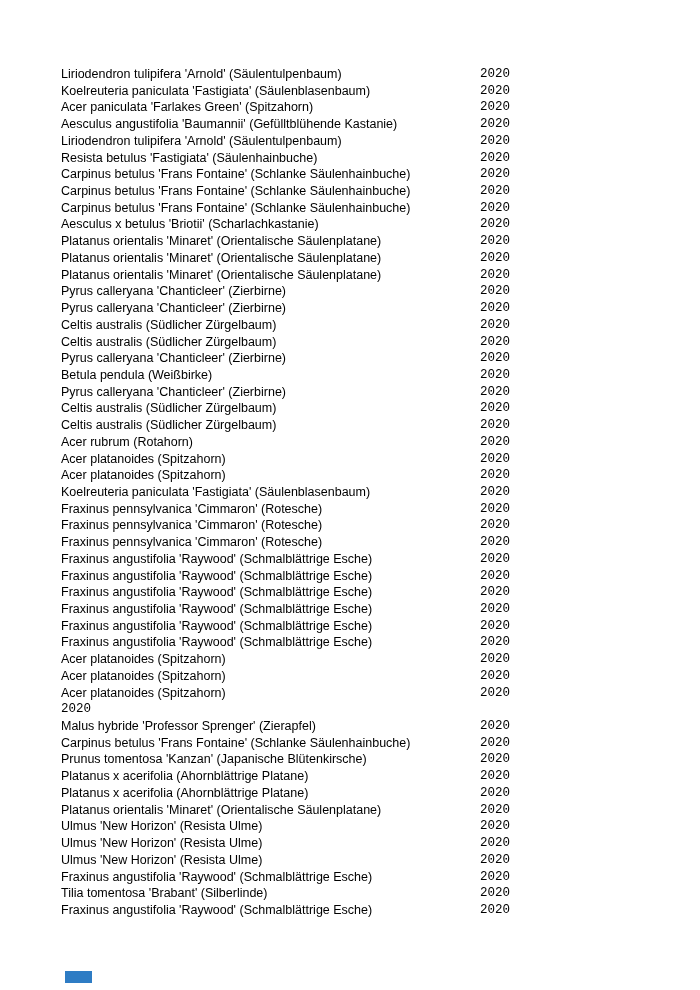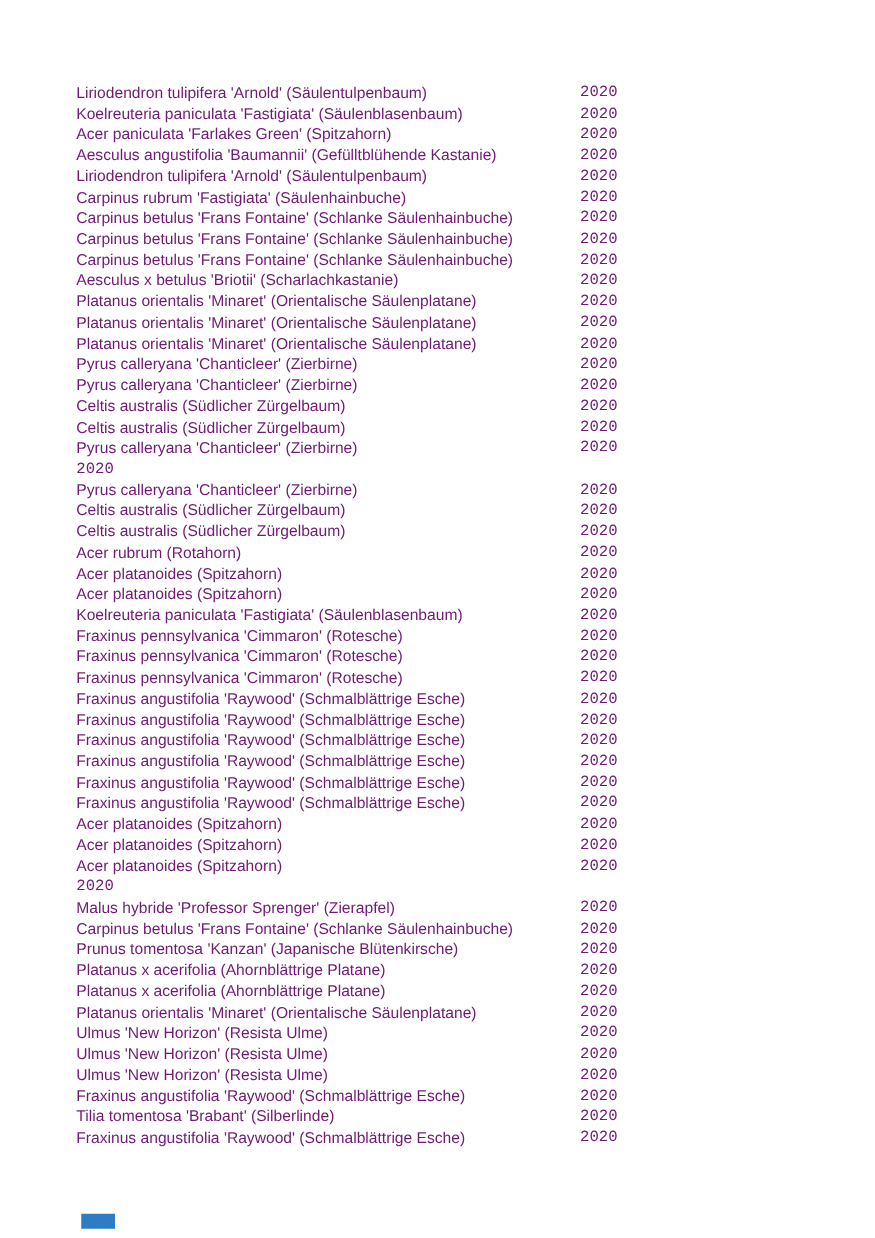--- a/index.html
+++ b/index.html
@@ -20,22 +20,23 @@
     position: absolute;
     top: 66px;
     left: 61px;
     right: 0;
   }
   .row {
     display: flex;
     height: 16.73px;
     line-height: 16.73px;
     font-size: 12.5px;
-    color: #701a75;
+    color: #000000;
     white-space: nowrap;
+    gap: 16px;
   }
   .row .name {
     flex: 0 0 403px;
     overflow: visible;
   }
   .row .year {
     flex: 0 0 auto;
     font-family: Liberation Mono, monospace;
   }
   .footer-marker {
@@ -73,21 +74,21 @@
         <span class="name">Aesculus angustifolia 'Baumannii' (Gefülltblühende Kastanie)</span>
         <span class="year">2020</span>
       </div>
 
       <div class="row">
         <span class="name">Liriodendron tulipifera 'Arnold' (Säulentulpenbaum)</span>
         <span class="year">2020</span>
       </div>
 
       <div class="row">
-        <span class="name">Carpinus rubrum 'Fastigiata' (Säulenhainbuche)</span>
+        <span class="name">Resista betulus 'Fastigiata' (Säulenhainbuche)</span>
         <span class="year">2020</span>
       </div>
 
       <div class="row">
         <span class="name">Carpinus betulus 'Frans Fontaine' (Schlanke Säulenhainbuche)</span>
         <span class="year">2020</span>
       </div>
 
       <div class="row">
         <span class="name">Carpinus betulus 'Frans Fontaine' (Schlanke Säulenhainbuche)</span>
@@ -138,20 +139,21 @@
         <span class="name">Celtis australis (Südlicher Zürgelbaum)</span>
         <span class="year">2020</span>
       </div>
 
       <div class="row">
         <span class="name">Pyrus calleryana 'Chanticleer' (Zierbirne)</span>
         <span class="year">2020</span>
       </div>
 
       <div class="row">
+        <span class="name">Betula pendula (Weißbirke)</span>
         <span class="year">2020</span>
       </div>
 
       <div class="row">
         <span class="name">Pyrus calleryana 'Chanticleer' (Zierbirne)</span>
         <span class="year">2020</span>
       </div>
 
       <div class="row">
         <span class="name">Celtis australis (Südlicher Zürgelbaum)</span>

